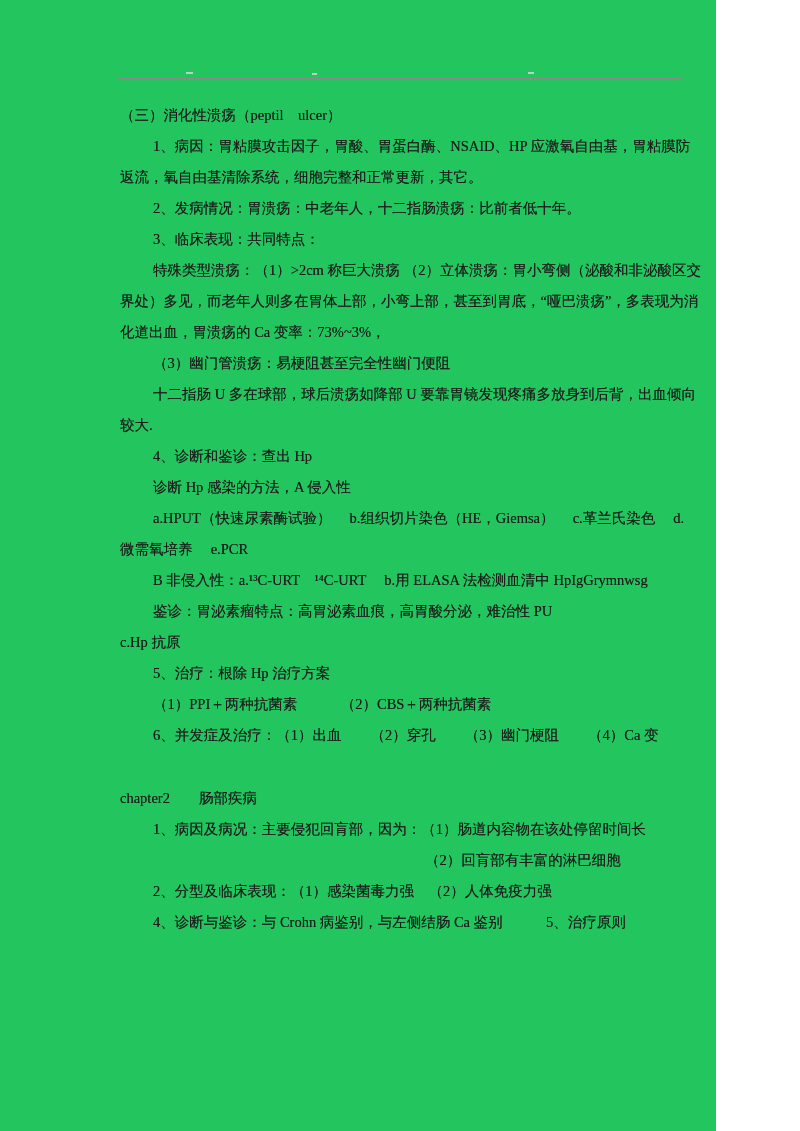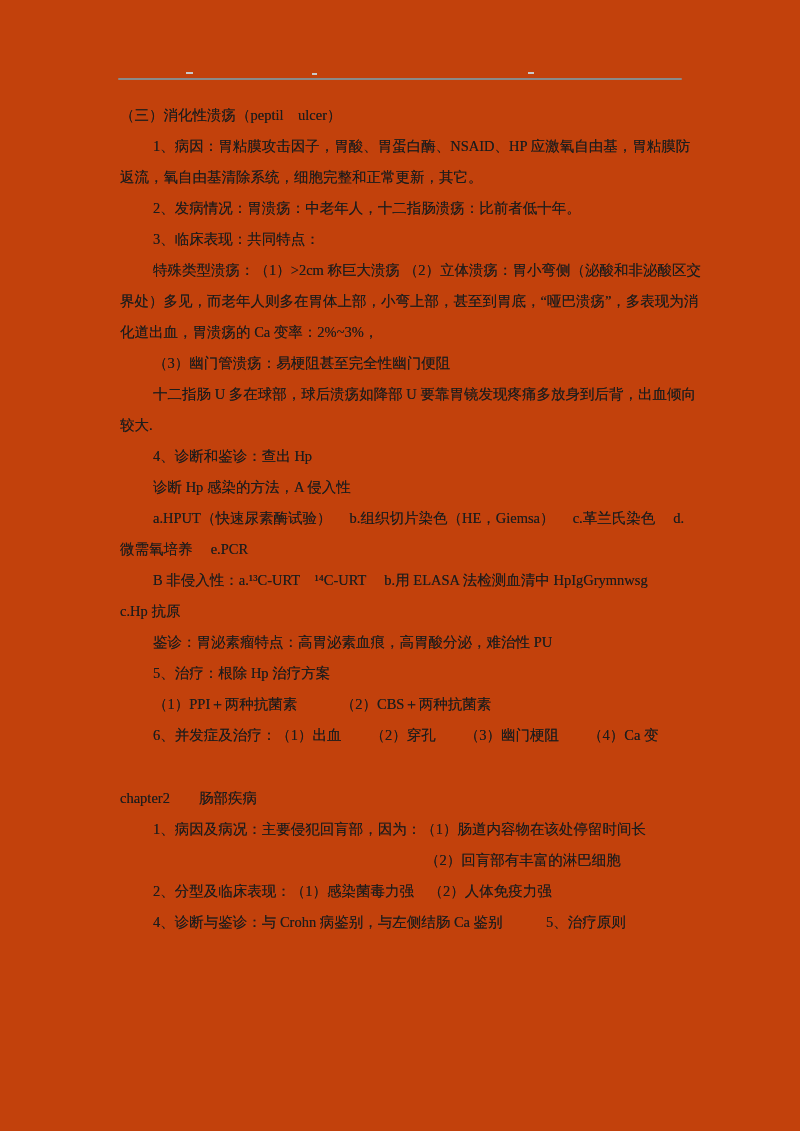--- a/index.html
+++ b/index.html
@@ -2,23 +2,23 @@
 <html><head>
 <meta charset="utf-8">
 <style>
   html, body {
     margin: 0;
     padding: 0;
     background: #ffffff;
   }
   #page {
     position: relative;
-    width: 800px;
+    width: 716px;
     height: 1131px;
-    background: #c2410c;
+    background: #22c55e;
     overflow: hidden;
     font-family: "Liberation Serif", "DejaVu Serif", serif;
   }
   #header-rule {
     position: absolute;
     left: 118px;
     top: 78px;
     width: 564px;
     height: 2px;
     background: #8a8a8a;
@@ -60,31 +60,31 @@
   <div id="artifact-2" class="scan-artifact"></div>
   <div id="artifact-3" class="scan-artifact"></div>
   <div id="doc-body">
       <div class="line ind-0">（三）消化性溃疡（peptil　ulcer）</div>
       <div class="line ind-1">1、病因：胃粘膜攻击因子，胃酸、胃蛋白酶、NSAID、HP 应激氧自由基，胃粘膜防</div>
       <div class="line ind-0">返流，氧自由基清除系统，细胞完整和正常更新，其它。</div>
       <div class="line ind-1">2、发病情况：胃溃疡：中老年人，十二指肠溃疡：比前者低十年。</div>
       <div class="line ind-1">3、临床表现：共同特点：</div>
       <div class="line ind-1">特殊类型溃疡：（1）&gt;2cm 称巨大溃疡 （2）立体溃疡：胃小弯侧（泌酸和非泌酸区交</div>
       <div class="line ind-0">界处）多见，而老年人则多在胃体上部，小弯上部，甚至到胃底，“哑巴溃疡”，多表现为消</div>
-      <div class="line ind-0">化道出血，胃溃疡的 Ca 变率：2%~3%，</div>
+      <div class="line ind-0">化道出血，胃溃疡的 Ca 变率：73%~3%，</div>
       <div class="line ind-1">（3）幽门管溃疡：易梗阻甚至完全性幽门便阻</div>
       <div class="line ind-1">十二指肠 U 多在球部，球后溃疡如降部 U 要靠胃镜发现疼痛多放身到后背，出血倾向</div>
       <div class="line ind-0">较大.</div>
       <div class="line ind-1">4、诊断和鉴诊：查出 Hp</div>
       <div class="line ind-1">诊断 Hp 感染的方法，A 侵入性</div>
       <div class="line ind-1">a.HPUT（快速尿素酶试验）　 b.组织切片染色（HE，Giemsa）　 c.革兰氏染色　 d.</div>
       <div class="line ind-0">微需氧培养　 e.PCR</div>
       <div class="line ind-1">B 非侵入性：a.¹³C-URT　¹⁴C-URT　 b.用 ELASA 法检测血清中 HpIgGrymnwsg</div>
+      <div class="line ind-1">鉴诊：胃泌素瘤特点：高胃泌素血痕，高胃酸分泌，难治性 PU</div>
       <div class="line ind-0">c.Hp 抗原</div>
-      <div class="line ind-1">鉴诊：胃泌素瘤特点：高胃泌素血痕，高胃酸分泌，难治性 PU</div>
       <div class="line ind-1">5、治疗：根除 Hp 治疗方案</div>
       <div class="line ind-1">（1）PPI＋两种抗菌素　　　（2）CBS＋两种抗菌素</div>
       <div class="line ind-1">6、并发症及治疗：（1）出血　　（2）穿孔　　（3）幽门梗阻　　（4）Ca 变</div>
       <div class="line ind-0 gap-top">chapter2　　肠部疾病</div>
       <div class="line ind-1">1、病因及病况：主要侵犯回肓部，因为：（1）肠道内容物在该处停留时间长</div>
       <div class="line ind-2">（2）回肓部有丰富的淋巴细胞</div>
       <div class="line ind-1">2、分型及临床表现：（1）感染菌毒力强　（2）人体免疫力强</div>
       <div class="line ind-1">4、诊断与鉴诊：与 Crohn 病鉴别，与左侧结肠 Ca 鉴别　　　5、治疗原则</div>
     </div>
 </div>

